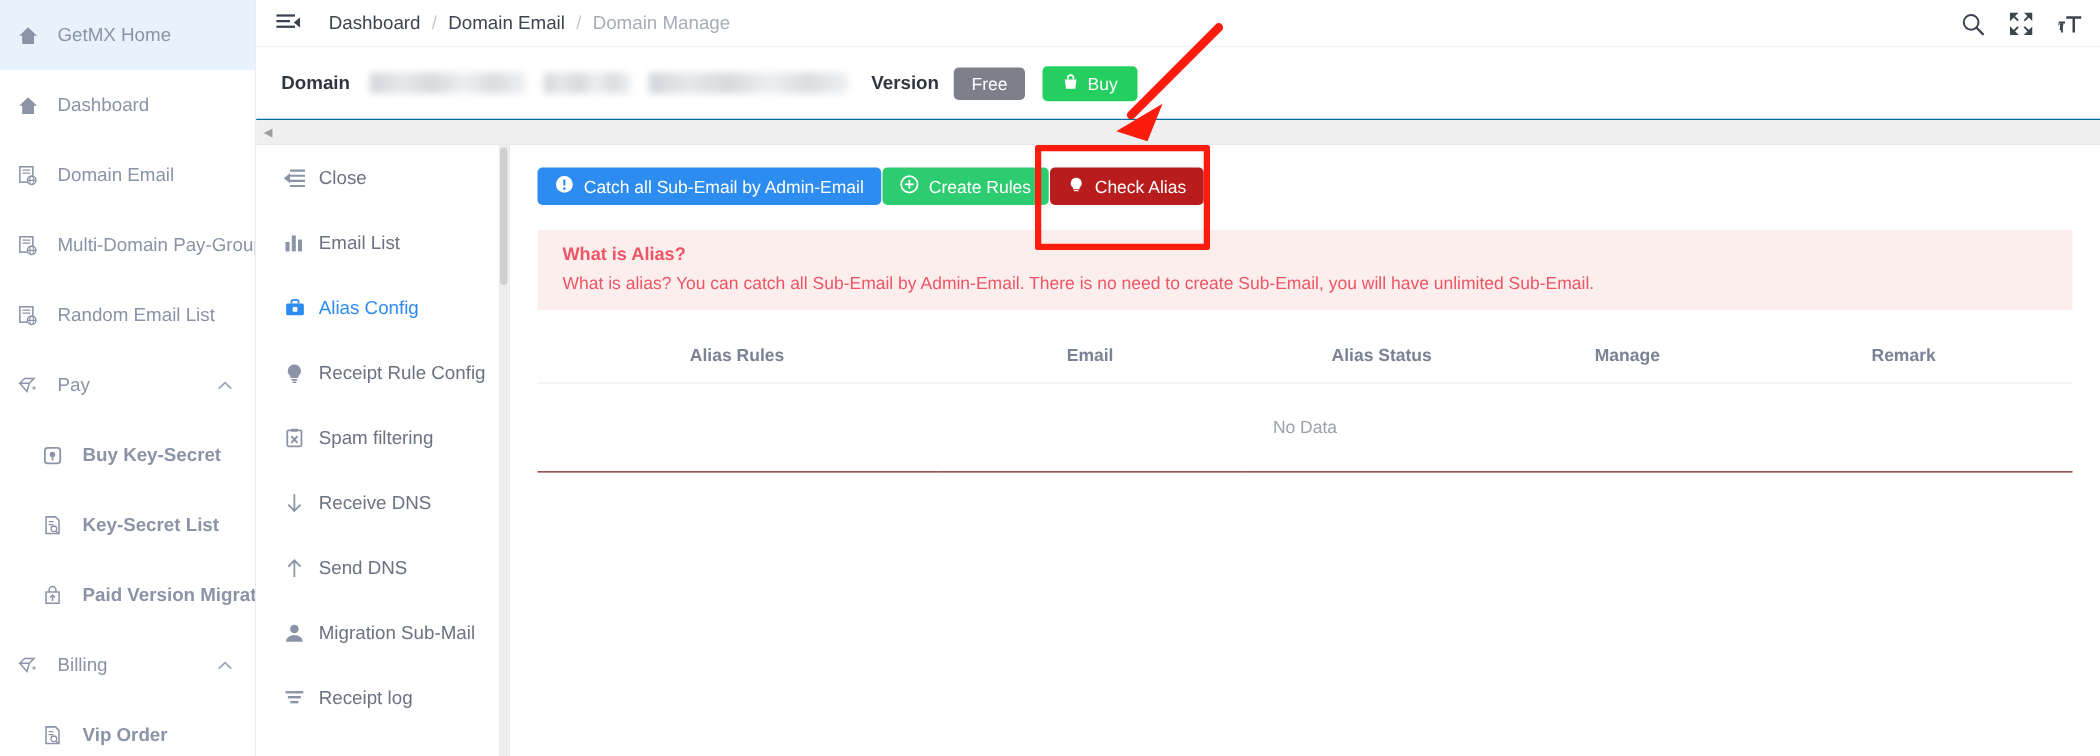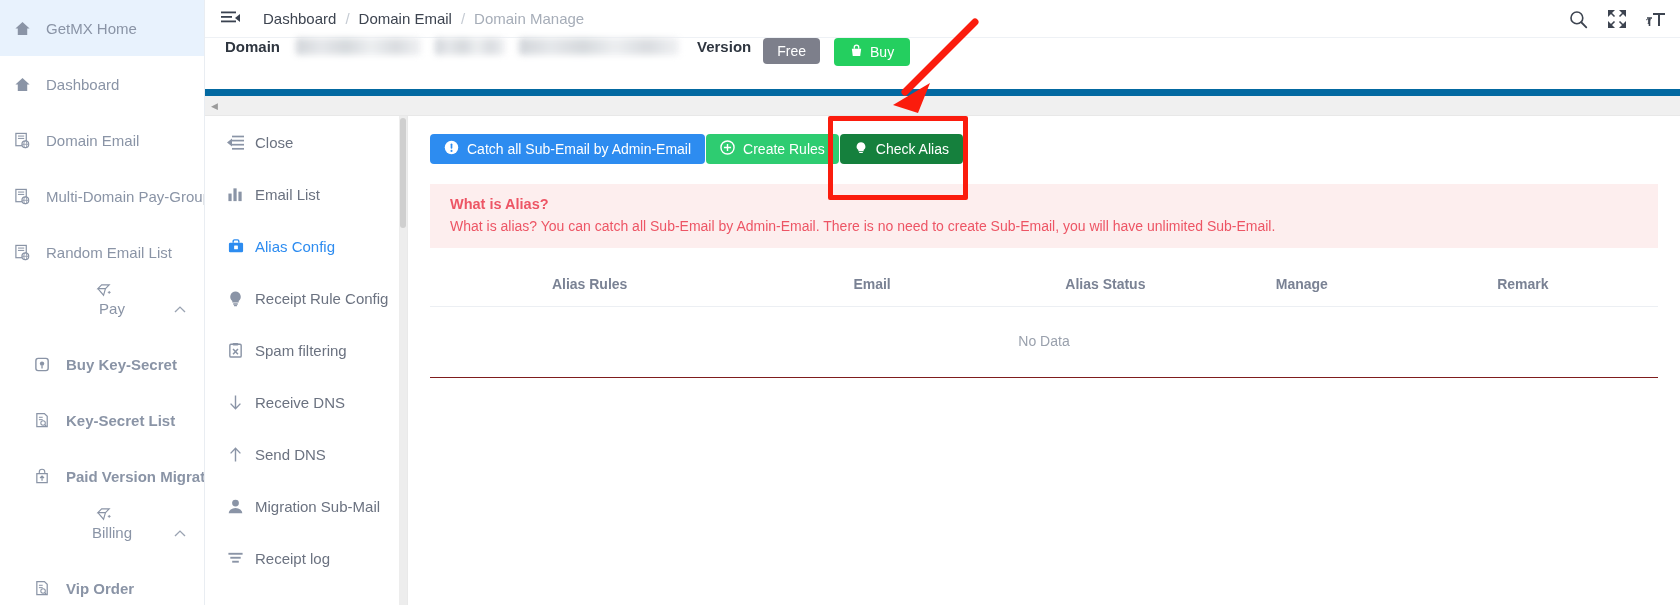--- a/index.html
+++ b/index.html
@@ -31,21 +31,21 @@
     white-space: nowrap;
   }
   .side-item.active { background: #e8f2fd; }
   .side-item .sico {
     width: 26px; min-width: 26px; height: 20px;
     display: flex; align-items: center; justify-content: flex-start;
     color: #8a94a6;
   }
   .side-item .slabel { margin-left: 6px; }
   .side-item.sub { padding-left: 34px; font-weight: bold; }
-  .side-item.group { position: relative; flex-direction: column; }
+  .side-item.group { position: relative; }
   .grp-arrow {
     position: absolute; right: 18px; top: 50%;
     transform: translateY(-50%);
     color: #9aa3b2;
   }
 
   
   .right { flex: 1; height: 605px; position: relative; background: #fff; display: flex; flex-direction: column; }
 
   
@@ -61,24 +61,24 @@
   .crumbs { display: flex; align-items: center; margin-left: 22px; font-size: 15px; }
   .crumb { color: #3d4450; cursor: pointer; }
   .crumb.cur { color: #a6adb8; cursor: default; }
   .crumb-sep { color: #c5cbd3; margin: 0 9px; }
   .topicons { position: absolute; right: 14px; top: 0; height: 38px; display: flex; align-items: center; gap: 20px; color: #3d4450; }
   .topicons .ti { cursor: pointer; display: flex; align-items: center; }
 
   
   .dombar {
     height: 58px; min-height: 58px;
-    display: flex; align-items: flex-start;
+    display: flex; align-items: center;
     padding-left: 20px;
     background: #fff;
-    border-bottom: 7px solid #0369a1;
+    border-bottom: 1px solid #0369a1;
     position: relative;
   }
   .dom-label { font-weight: bold; color: #2f3640; font-size: 15px; margin-right: 16px; }
   .blurbox { height: 17px; border-radius: 2px; margin-right: 14px;
     background: linear-gradient(90deg,#cfd3d8,#e5e7ea,#d4d8dc,#eceef0,#d8dbdf,#f0f1f3);
     filter: blur(3px); opacity: .95; }
   .ver-label { font-weight: bold; color: #2f3640; font-size: 15px; margin: 0 12px 0 4px; }
   .chip-free {
     background: #7d7f8b; color: #fff; font-size: 14px;
     padding: 5px 14px; border-radius: 4px; cursor: pointer;
@@ -489,21 +489,21 @@
                 </svg></span>
               <span>Catch all Sub-Email by Admin-Email</span>
             </div>
             <div class="abtn green" style="background: rgb(46, 204, 113);">
               <span><svg width="15" height="15" viewBox="0 0 16 16">
                   <circle cx="8" cy="8" r="7" fill="none" stroke="#fff" stroke-width="1.5"></circle>
                   <path d="M8 4.2 V11.8 M4.2 8 H11.8" stroke="#fff" stroke-width="1.5"></path>
                 </svg></span>
               <span>Create Rules</span>
             </div>
-            <div class="abtn orange" style="background: #15803d;">
+            <div class="abtn orange" style="background: #b91c1c;">
               <span><svg width="14" height="14" viewBox="0 0 16 16">
                   <path d="M8 1.4 a5 5 0 0 1 3 9 v1.4 H5 v-1.4 A5 5 0 0 1 8 1.4 Z" fill="#fff"></path>
                   <rect x="5.8" y="12.5" width="4.4" height="1.3" rx="0.6" fill="#fff"></rect>
                 </svg></span>
               <span>Check Alias</span>
             </div>
           </div>
 
         <div class="alert">
           <div class="alert-title">What is Alias?</div>

